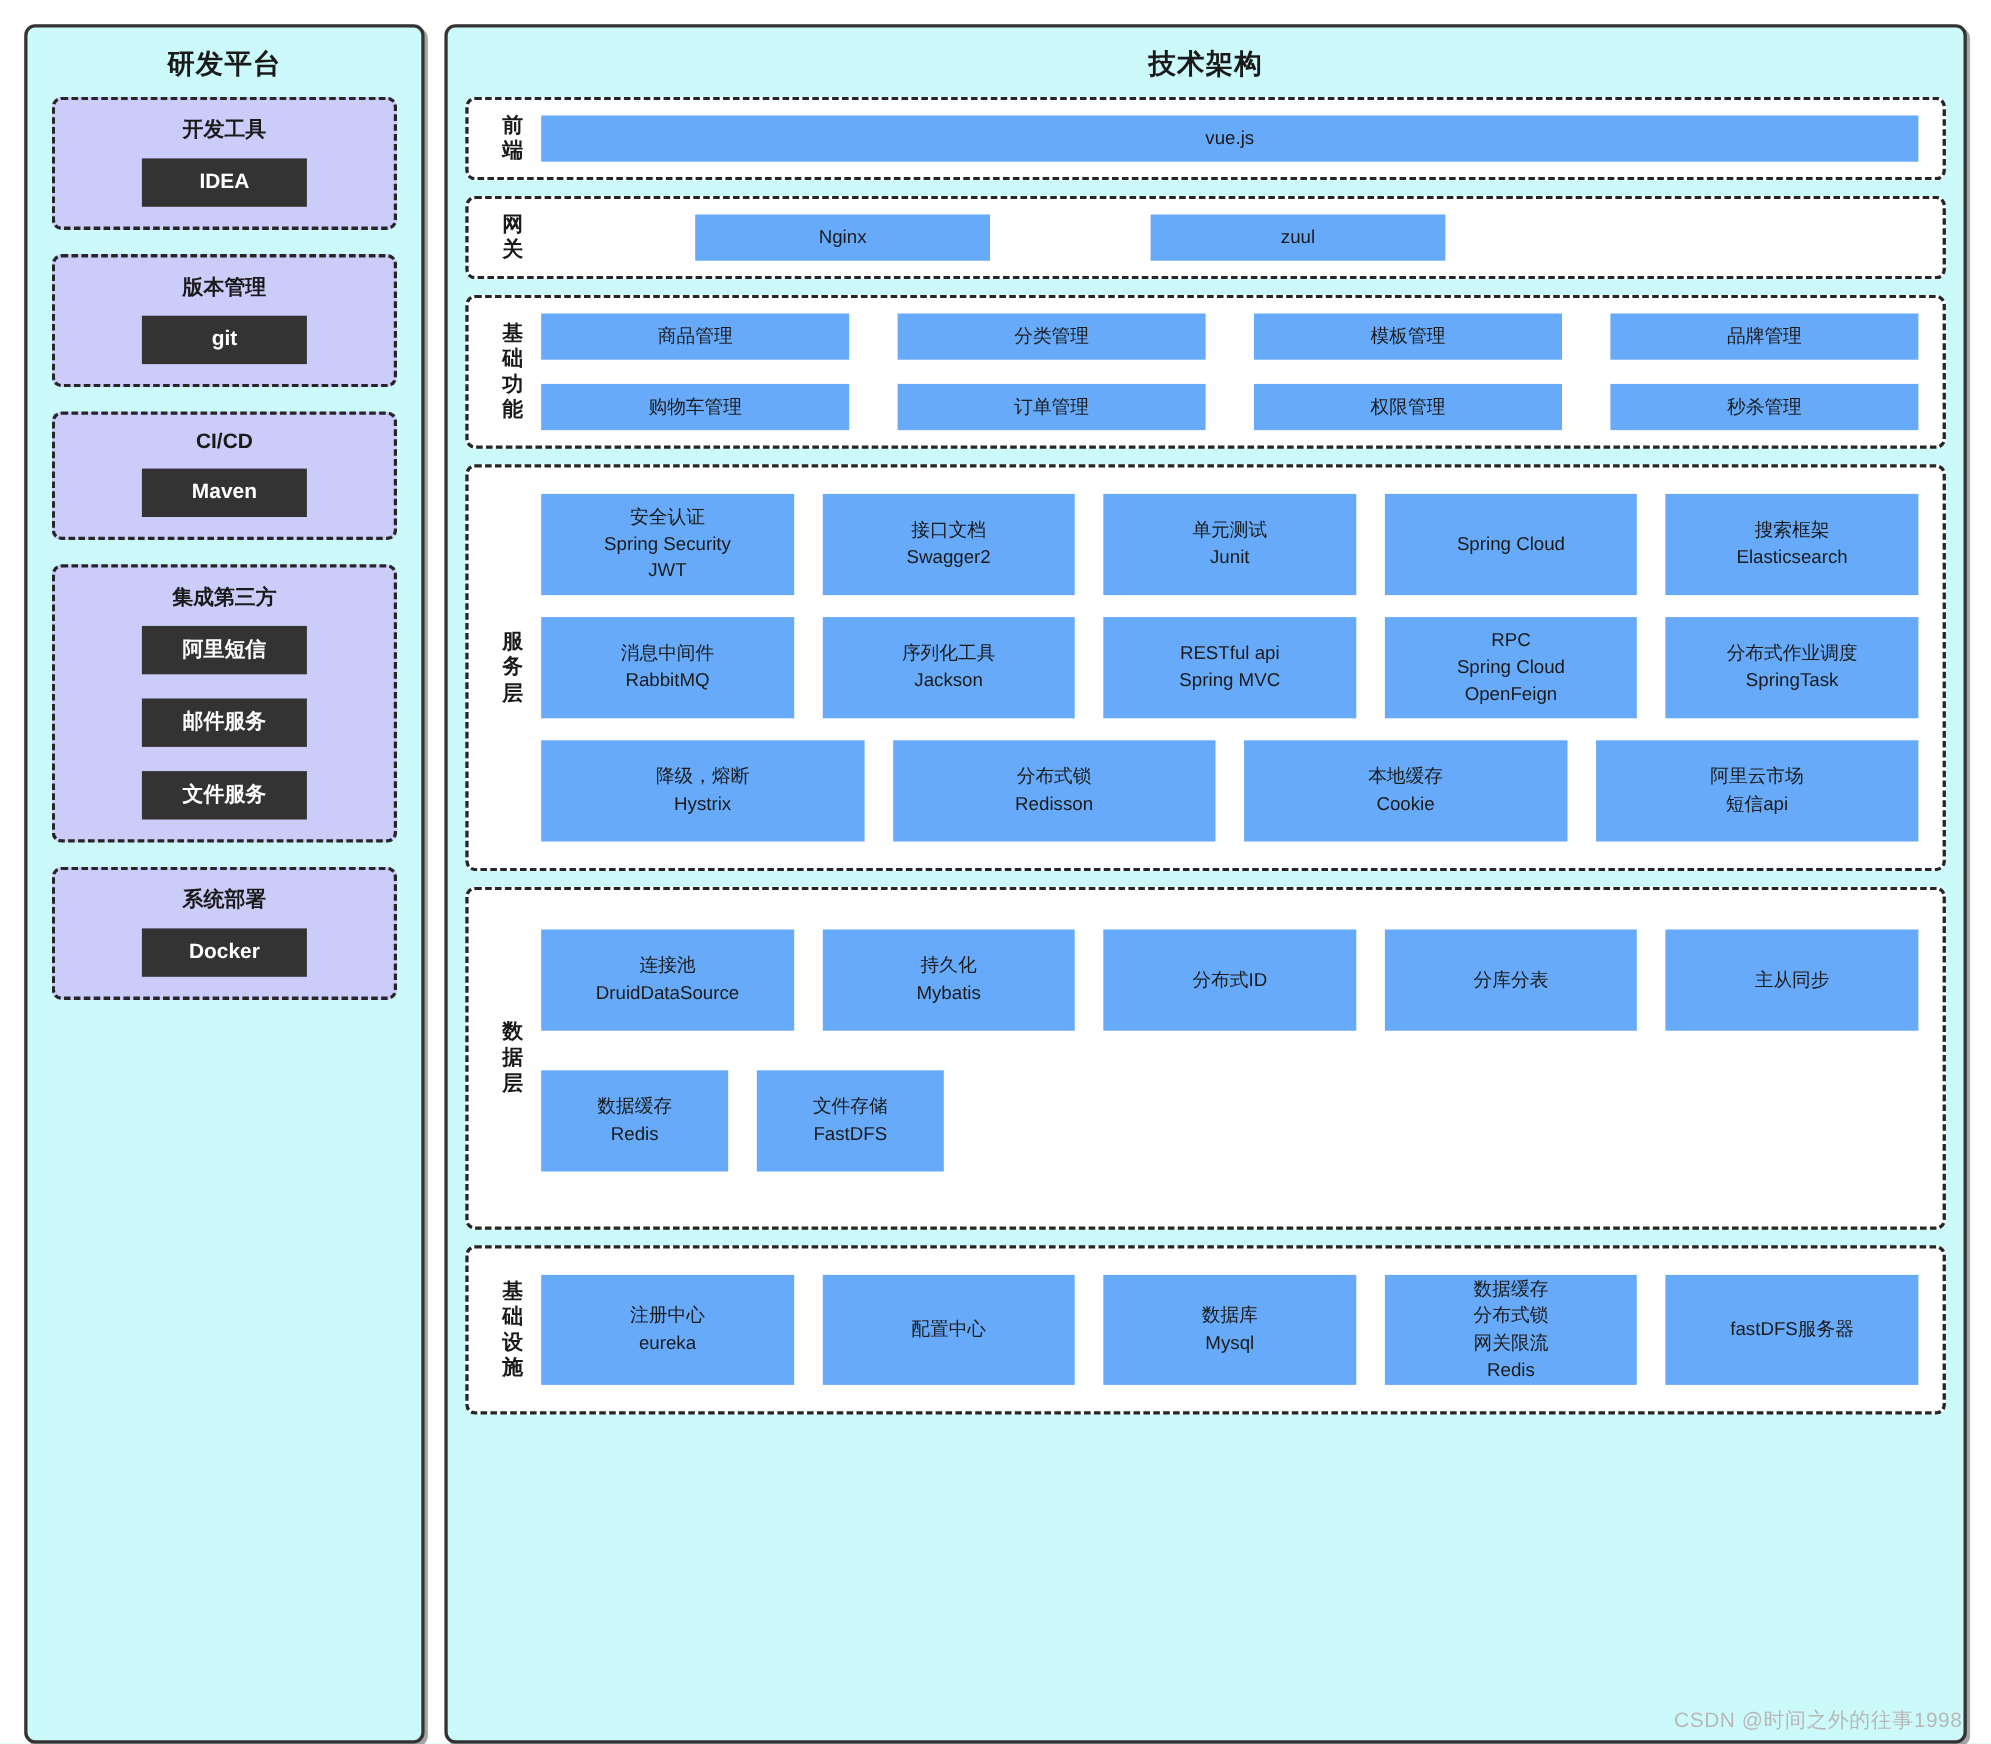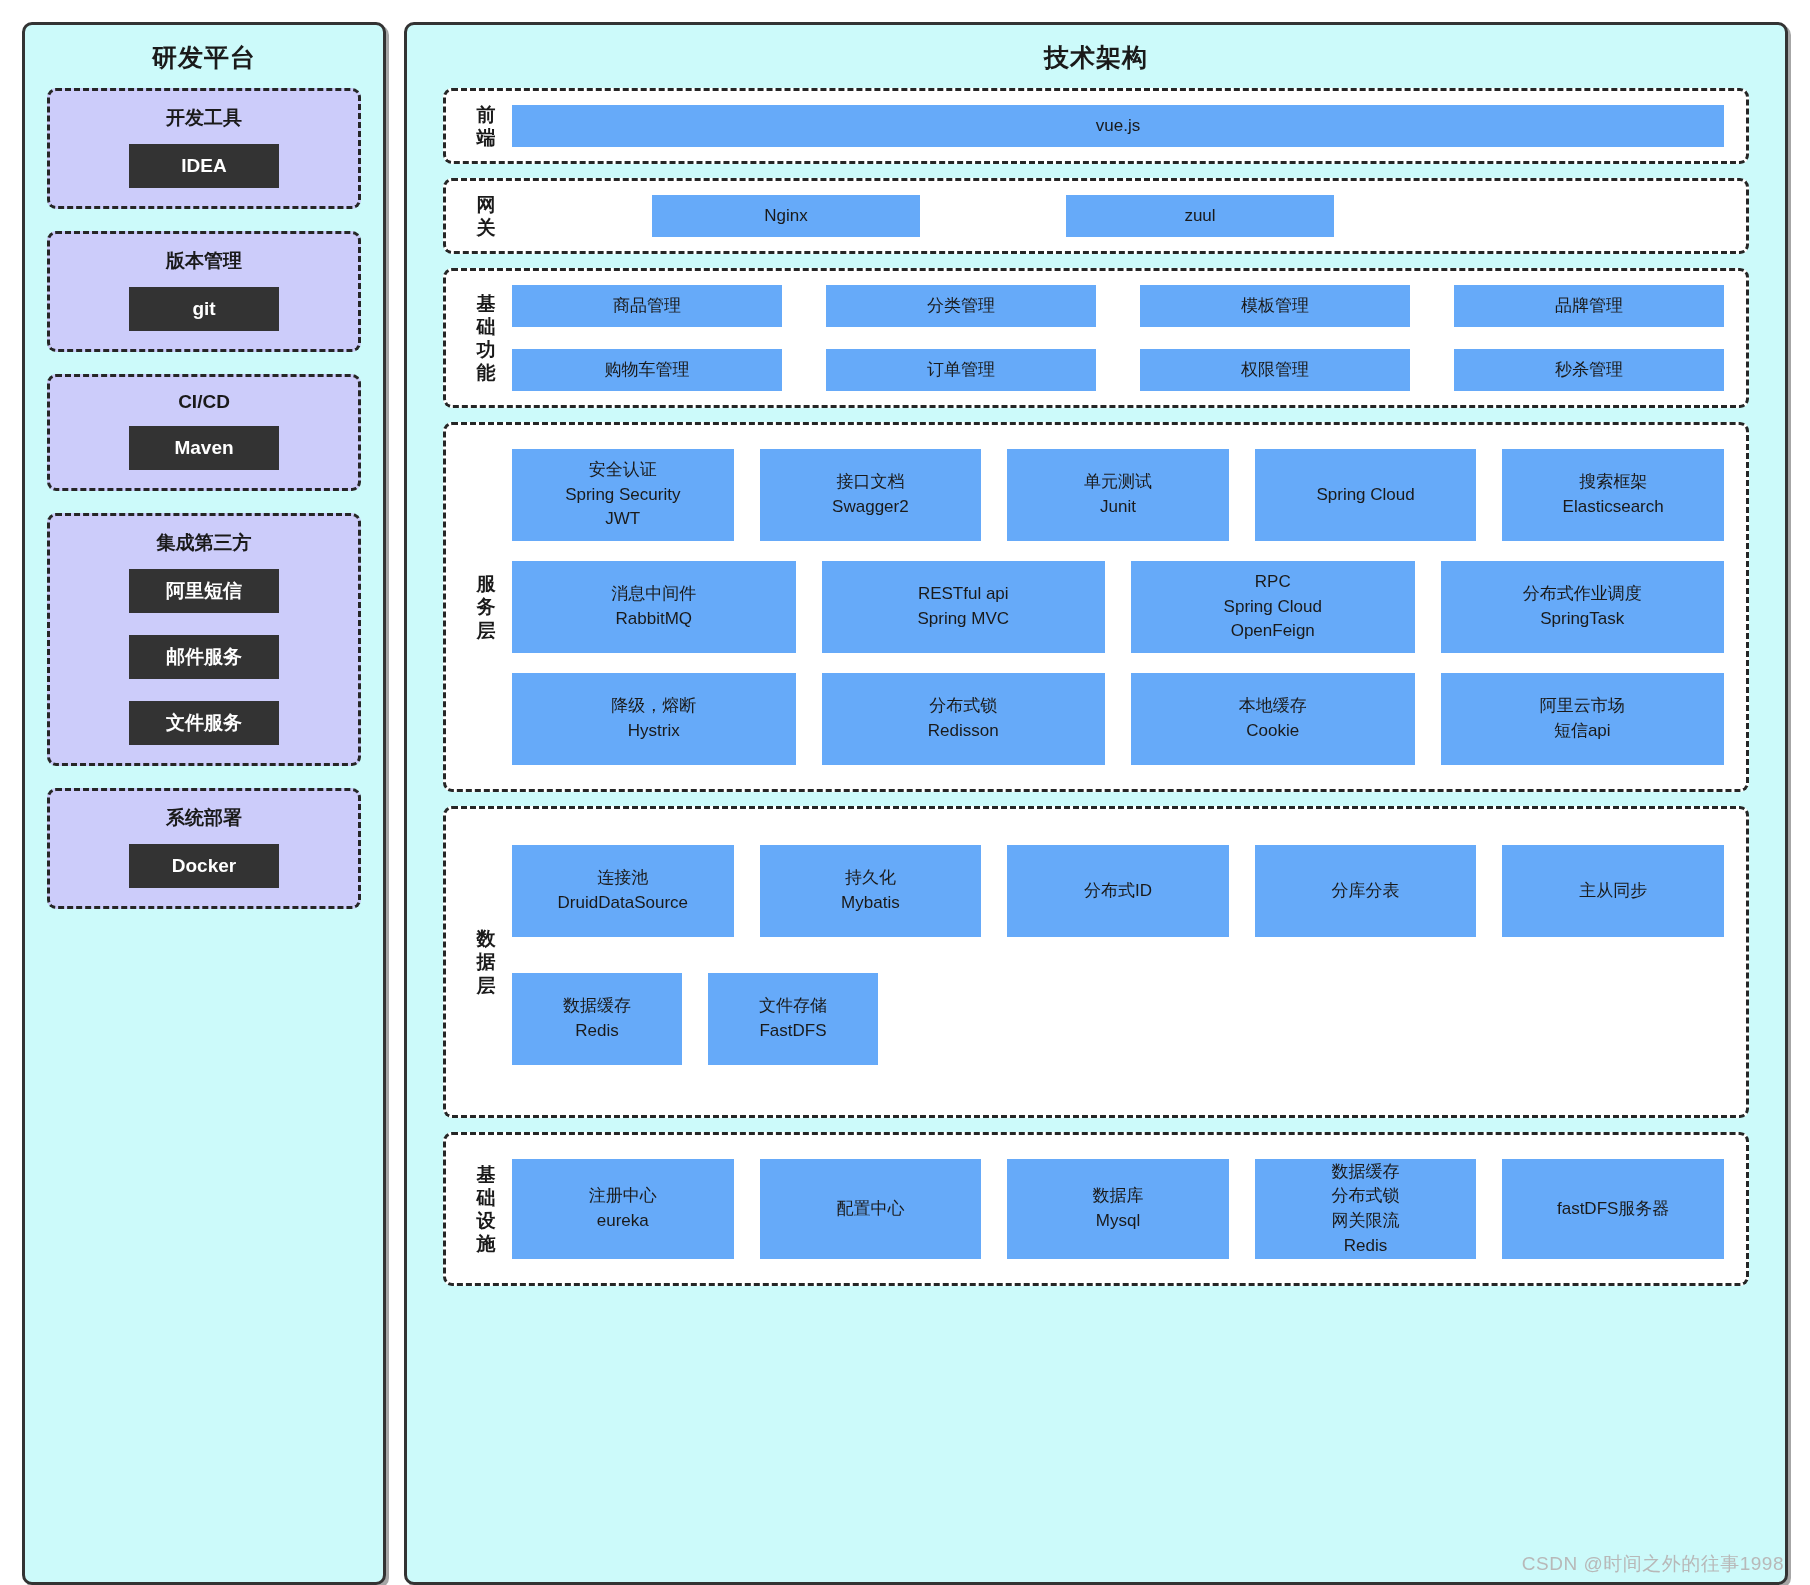--- a/index.html
+++ b/index.html
@@ -87,21 +87,21 @@
 
   
   .right-panel {
     flex: 1 1 auto;
     display: flex;
     flex-direction: column;
     padding-bottom: 22px;
   }
 
   .layers {
-    padding: 0 36px;
+    padding: 0 16px;
     display: flex;
     flex-direction: column;
     gap: 14px;
     justify-content: flex-end;
   }
 
   .layer {
     background: #ffffff;
     border: 3px dashed #262626;
     border-radius: 9px;
@@ -276,20 +276,22 @@
 Swagger2</div>
             <div class="cell">单元测试
 Junit</div>
             <div class="cell">Spring Cloud</div>
             <div class="cell">搜索框架
 Elasticsearch</div>
           </div>
           <div class="row">
             <div class="cell">消息中间件
 RabbitMQ</div>
+            <div class="cell">序列化工具
+Jackson</div>
             <div class="cell">RESTful api
 Spring MVC</div>
             <div class="cell">RPC
 Spring Cloud
 OpenFeign</div>
             <div class="cell">分布式作业调度
 SpringTask</div>
           </div>
           <div class="row">
             <div class="cell">降级，熔断

